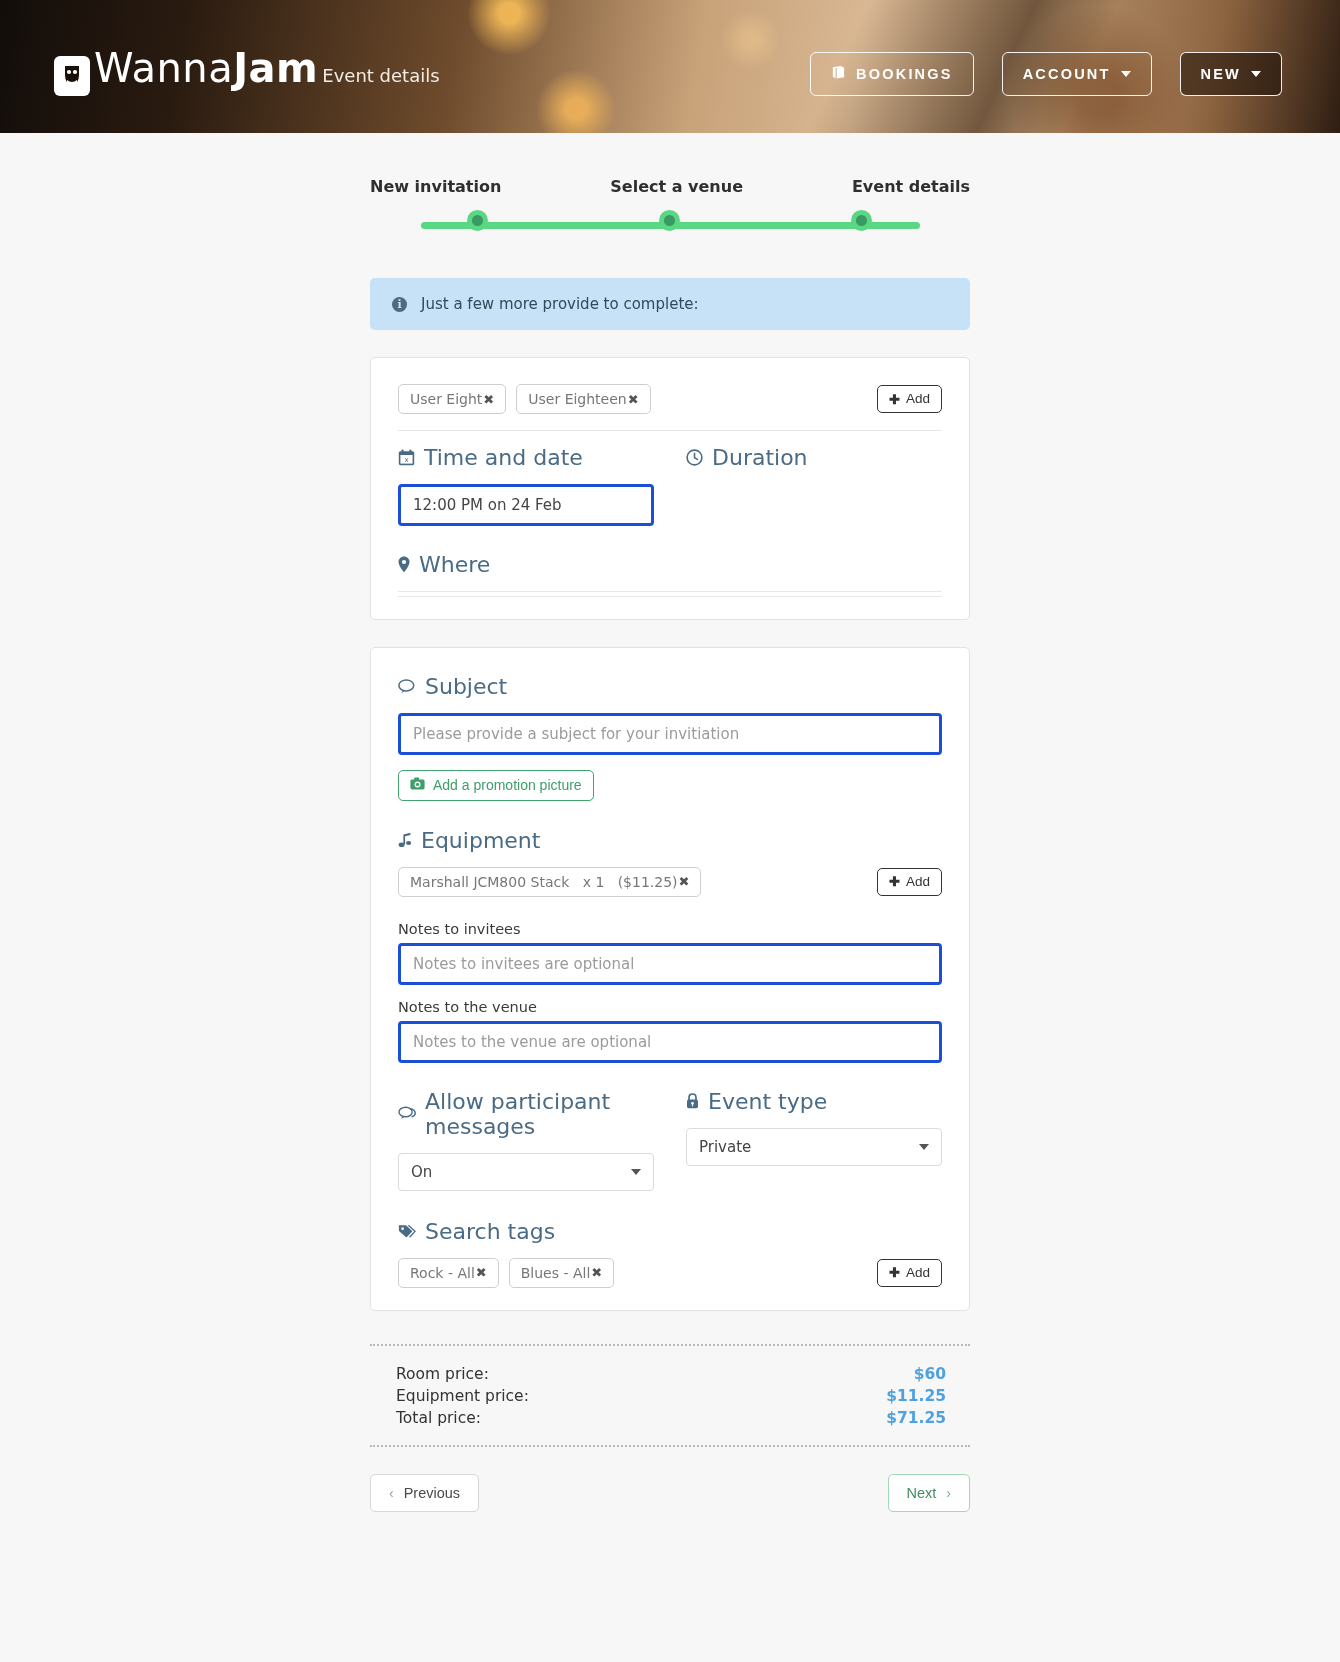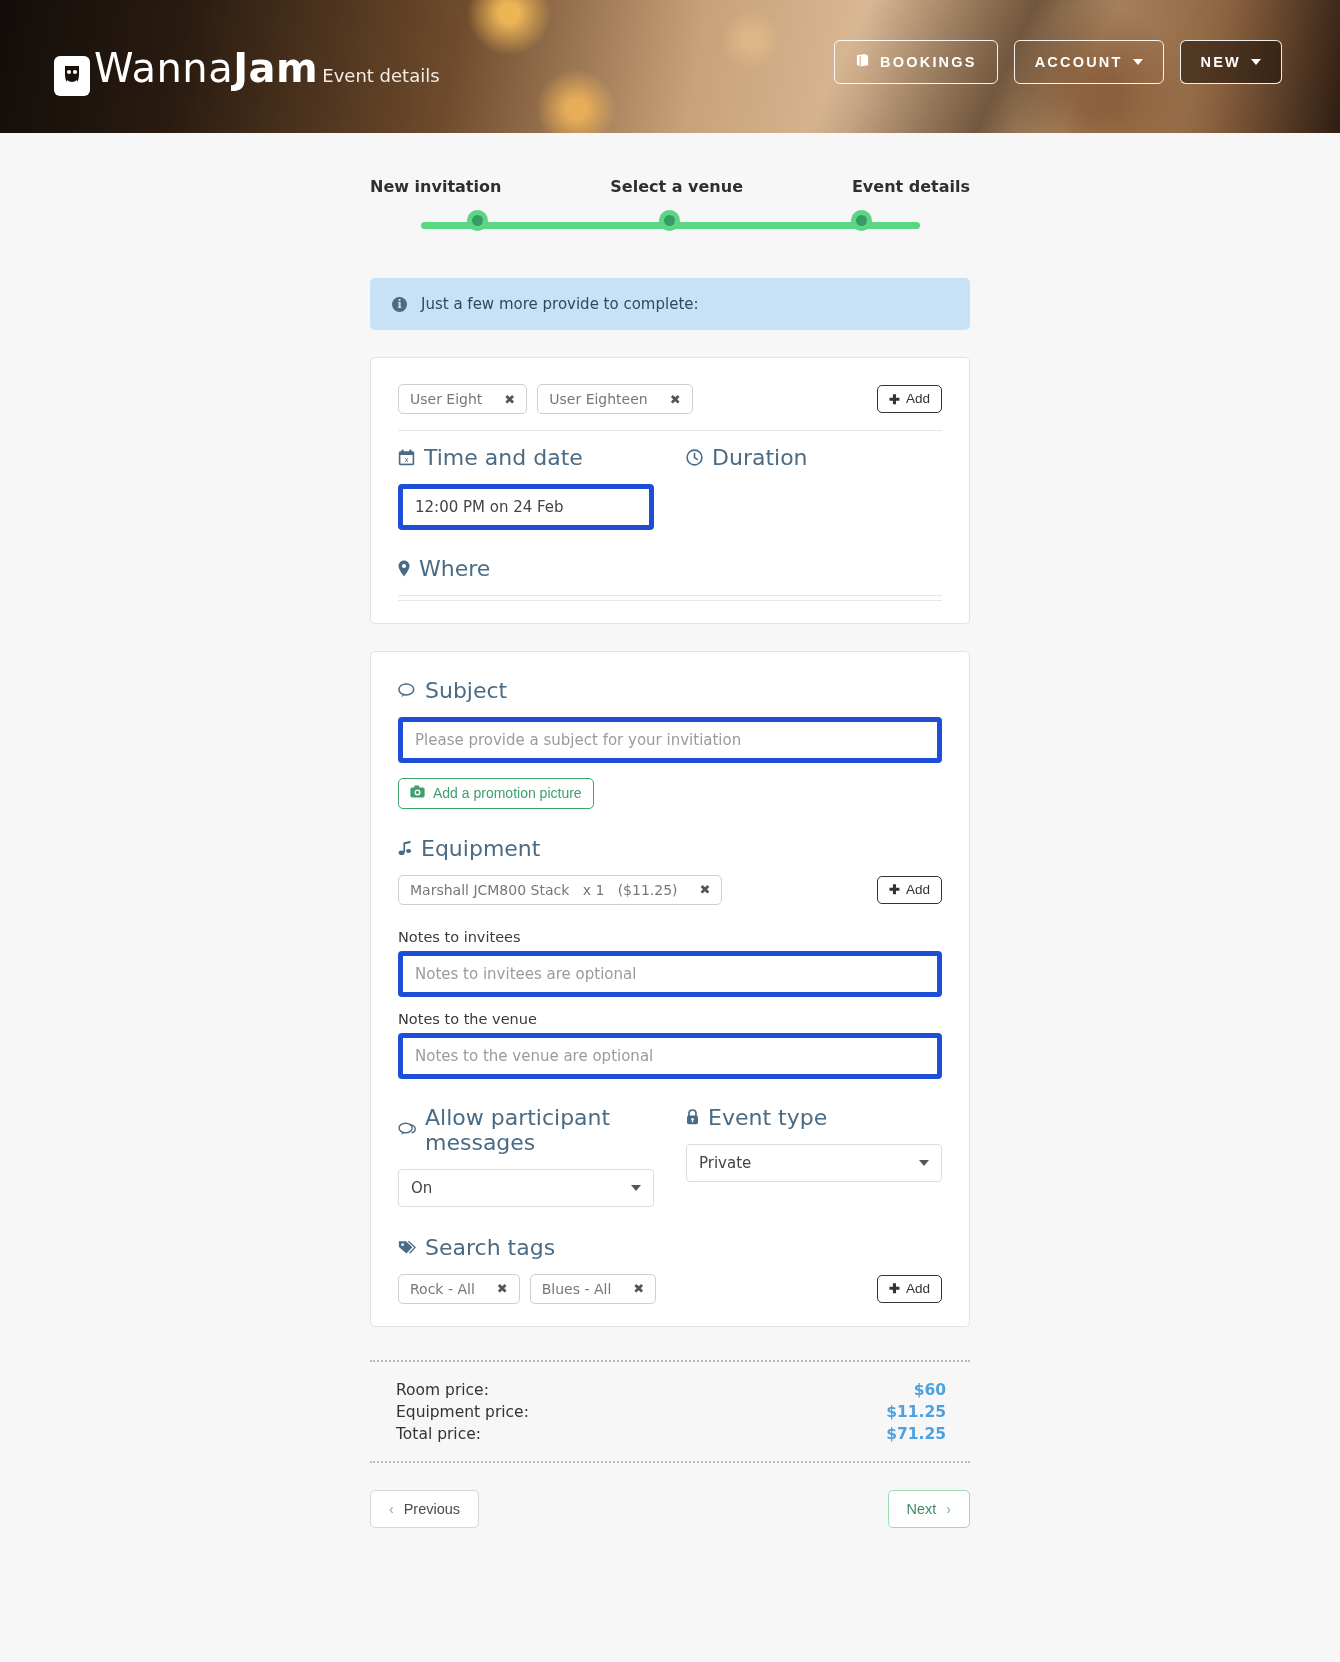--- a/index.html
+++ b/index.html
@@ -41,21 +41,21 @@
     position:relative; top:7px;
   }
   .logo-mark svg{ display:block; }
   .brand-name{
     color:#fff; font-size:40px; letter-spacing:.5px; font-weight:400;
     font-family:"DejaVu Sans", sans-serif;
   }
   .brand-name b{ font-weight:700; }
   .page-subtitle{ color:#f3ece4; font-size:18px; }
   .header-actions{
-    position:absolute; right:58px; top:40px; display:flex; gap:16px; z-index:2;padding-left:40px;
+    position:absolute; right:58px; top:52px; display:flex; gap:28px; z-index:2;padding-left:40px;
   }
   .hbtn{
     border:1px solid rgba(255,255,255,0.92);
     border-radius:6px; color:#fff; background:transparent;
     font-size:14.5px; letter-spacing:2.2px; font-weight:700;
     padding:12px 20px; display:inline-flex; align-items:center; gap:10px;
     cursor:pointer; line-height:1; white-space:nowrap;
   }
   .hbtn.dark{ background:rgba(25,14,8,0.55); }
   .caret-down{
@@ -100,32 +100,32 @@
   .sect-head .sicon{ color:#4a6b85; display:inline-flex; align-items:center; }
   .row-2{ display:flex; gap:32px; }
   .col{ flex:1; }
   .hr{ border-top:1px solid #e8e8e8; margin:16px 0 0 0; }
   
   .chips-row{ display:flex; align-items:center; }
   .chips{ display:flex; gap:10px; flex-wrap:wrap; flex:1; }
   .chip{
     border:1px solid #cfcfcf; border-radius:5px; background:#fff;
     padding:6px 11px; font-size:14px; color:#777;
-    display:inline-flex; align-items:center; gap:22px; white-space:pre;
+    display:inline-flex; align-items:center; gap:1px; white-space:pre;
   }
   .chip .x{ color:#555; font-size:13px; font-weight:700; cursor:pointer; }
   .add-btn{
     border:1px solid #333; border-radius:5px; background:#fff; color:#333;
     font-size:13.5px; padding:6px 11px; display:inline-flex; align-items:center;
     gap:6px; cursor:pointer; line-height:1; white-space:nowrap;
   }
   .add-btn .plus{ font-weight:700; font-size:13px; }
   
   .txt{
-    width:100%; border:5px solid #1d4ed8; border-radius:4px; background:#fff;
+    width:100%; border:3px solid #1d4ed8; border-radius:4px; background:#fff;
     padding:9px 12px; font-size:15px; color:#444; outline:none;
     font-family:"DejaVu Sans", sans-serif;
   }
   .txt::placeholder{ color:#9b9b9b; }
   .field-label{ font-size:14.5px; color:#3b3b3b; margin:14px 0 6px 0; }
   .where-box{ padding:12px 4px 14px 22px; font-size:15px; color:#3b3b3b; line-height:1.33; }
   .where-box div{ white-space:pre; }
   .green-btn{
     display:inline-flex; align-items:center; gap:8px;
     border:1px solid #3fa36c; color:#3d9f6a; background:#fff;

